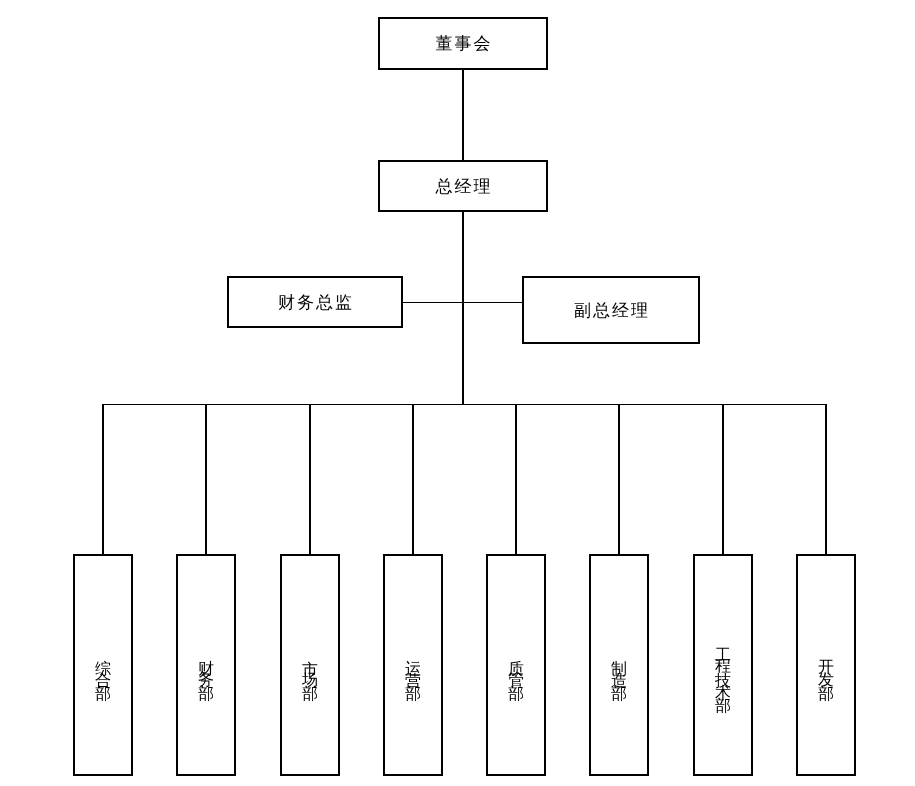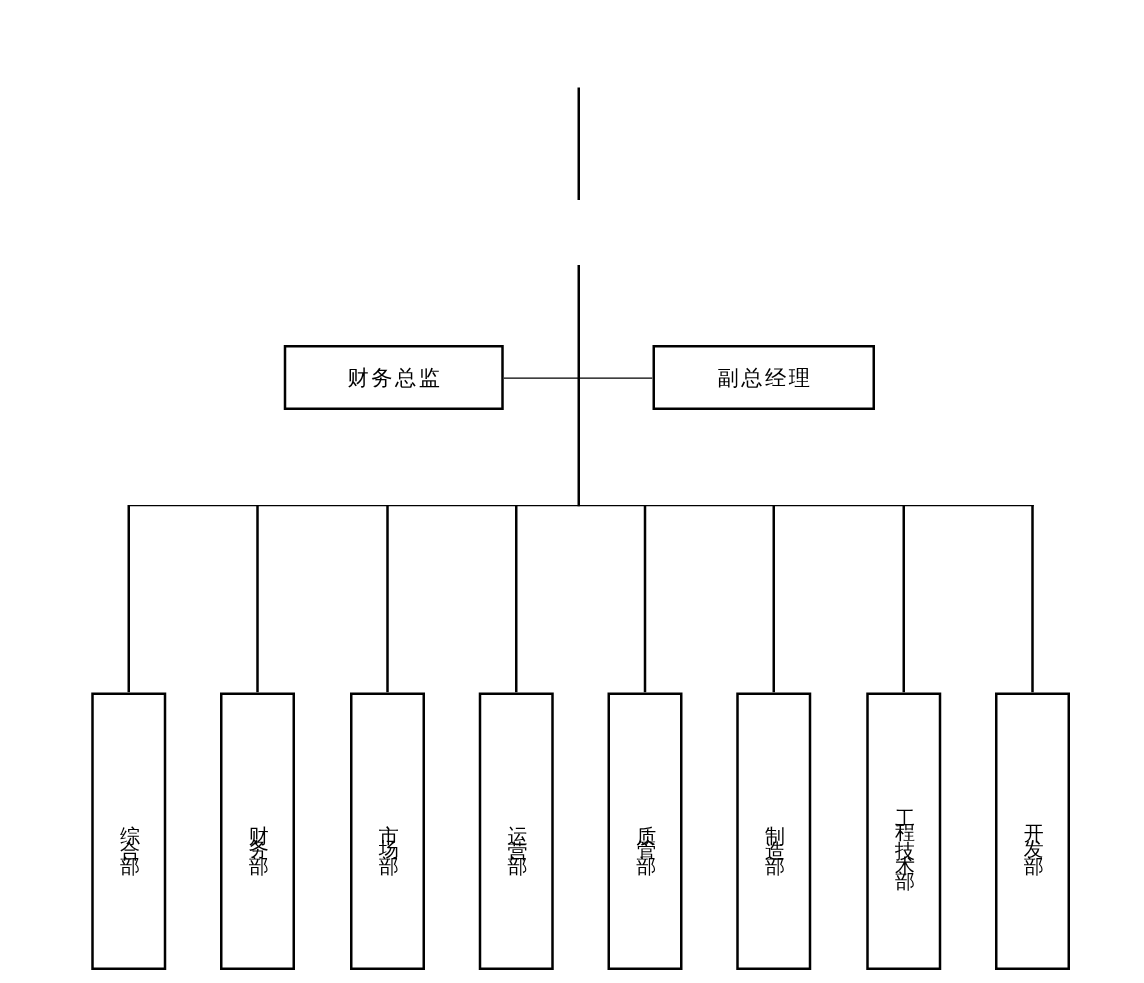--- a/index.html
+++ b/index.html
@@ -66,26 +66,32 @@
 
   <div class="line v" style="left:102px; top:404px; height:150px;"></div>
   <div class="line v" style="left:205px; top:404px; height:150px;"></div>
   <div class="line v" style="left:309px; top:404px; height:150px;"></div>
   <div class="line v" style="left:412px; top:404px; height:150px;"></div>
   <div class="line v" style="left:515px; top:404px; height:150px;"></div>
   <div class="line v" style="left:618px; top:404px; height:150px;"></div>
   <div class="line v" style="left:722px; top:404px; height:150px;"></div>
   <div class="line v" style="left:825px; top:404px; height:150px;"></div>
 
+  <div class="node" style="left:378px; top:17px; width:170px; height:53px;">
+    <span class="hlabel">董事会</span>
+  </div>
 
+  <div class="node" style="left:378px; top:160px; width:170px; height:52px;">
+    <span class="hlabel">总经理</span>
+  </div>
 
   <div class="node" style="left:227px; top:276px; width:176px; height:52px;text-align:center;">
     <span class="hlabel">财务总监</span>
   </div>
-  <div class="node" style="left:522px; top:276px; width:178px; height:52px;">
+  <div class="node" style="left:522px; top:276px; width:178px; height:68px;">
     <span class="hlabel">副总经理</span>
   </div>
 
   <div class="node dept" style="left:73px;">
     <span class="vtext">综合部</span>
   </div>
   <div class="node dept" style="left:176px;">
     <span class="vtext">财务部</span>
   </div>
   <div class="node dept" style="left:280px;">

